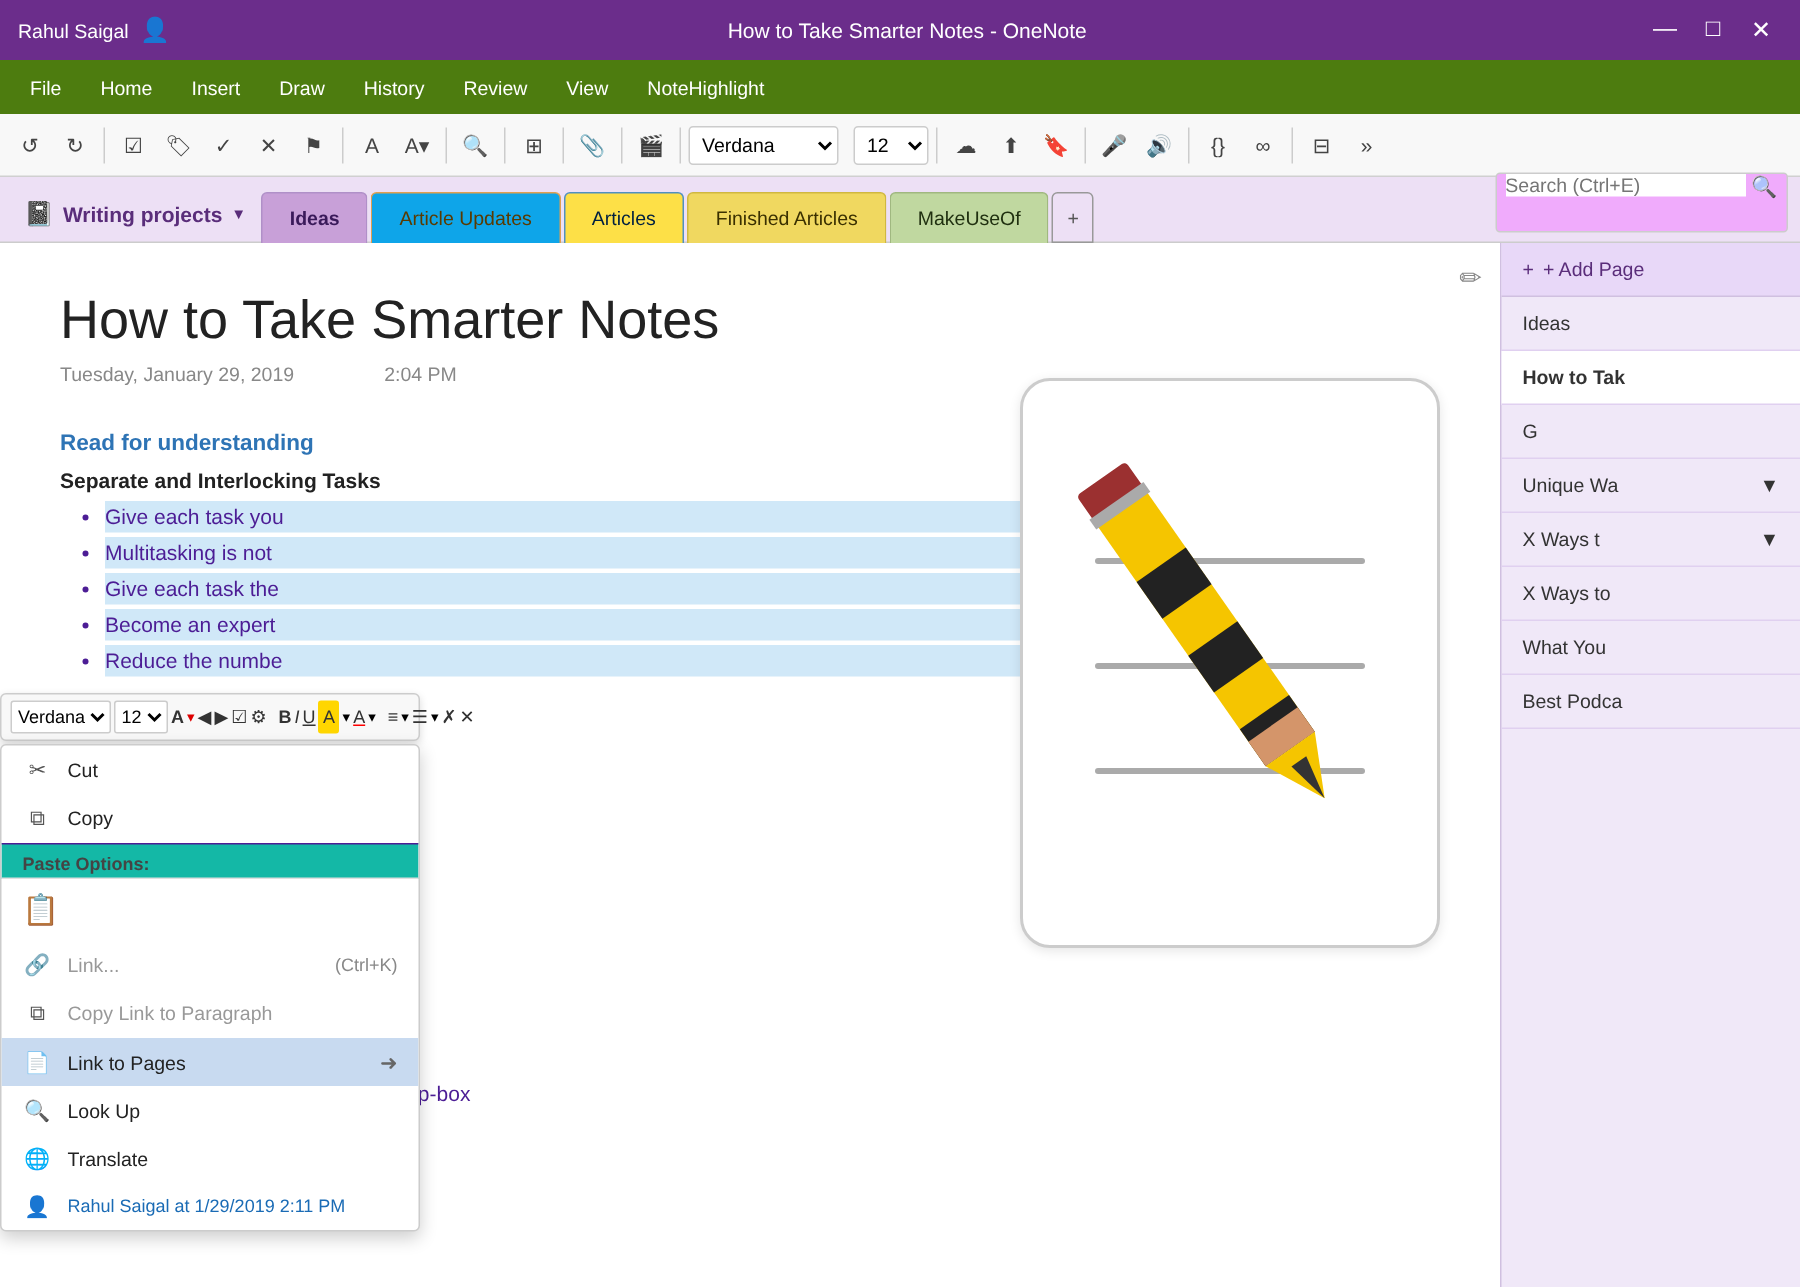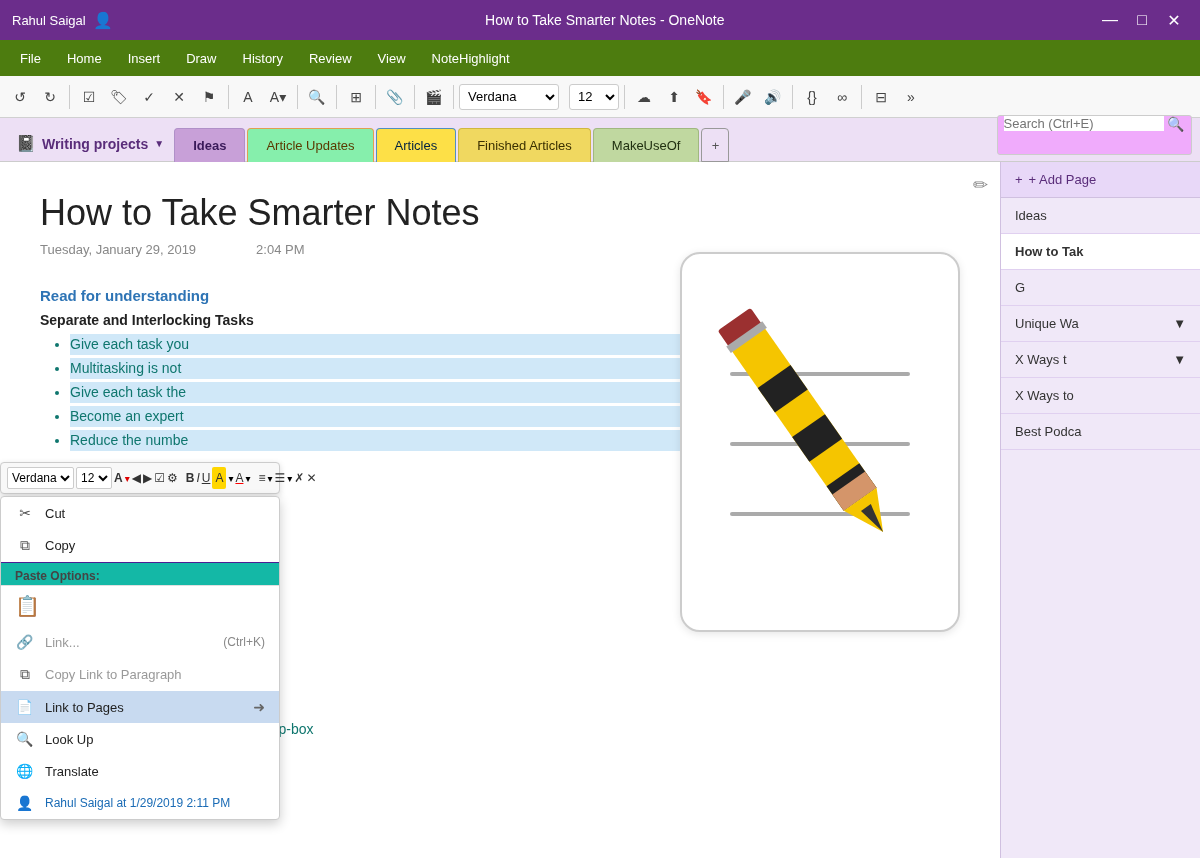--- a/index.html
+++ b/index.html
@@ -83,21 +83,21 @@
     .tab {
       height: 34px; padding: 0 18px;
       display: flex; align-items: center;
       font-size: 13px; cursor: pointer;
       border-radius: 4px 4px 0 0;
       border: 1px solid #ccc; border-bottom: none;
       position: relative; top: 1px;
       margin-left: 2px;
     }
     .tab-ideas { background: #c8a0d8; color: #3a1a5a; font-weight: bold; border-color: #b090c8; }
-    .tab-article-updates { background: #86efac; color: #5a3a00; border-color: #e0a050; }
+    .tab-article-updates { background: #0ea5e9; color: #5a3a00; border-color: #e0a050; }
     .tab-articles { background: #fde047; color: #002040; border-color: #5090c0; }
     .tab-finished { background: #f0d860; color: #3a3000; border-color: #d0b840; }
     .tab-makeuseOf { background: #c0d8a0; color: #203010; border-color: #a0b880; }
     .tab-add { background: transparent; border: 1px solid #999; color: #555; width: 28px; padding: 0; justify-content: center; }
     .search-box {
       margin-left: auto; margin-right: 8px; margin-bottom: 6px;
       display: flex; align-items: flex-start;
       border: 1px solid #ccc; background: #f0abfc; border-radius: 3px;
       height: 40px; padding: 0 6px; gap: 4px;
     }
@@ -129,21 +129,21 @@
     }
     .page-meta {
       font-size: 13px;
       color: #888;
       display: flex; gap: 60px;
       margin-bottom: 30px;
     }
     .section-heading { color: #2e74b5; font-size: 15px; font-weight: bold; margin-bottom: 8px; }
     .section-title { font-size: 14px; font-weight: bold; color: #222; margin-bottom: 6px; }
     .bullet-list { list-style: disc; padding-left: 30px; margin-bottom: 16px; }
-    .bullet-list li { font-size: 14px; color: #0f766e; margin-bottom: 3px; line-height: 1.5; }
+    .bullet-list li { font-size: 14px; color: #4c1d95; margin-bottom: 3px; line-height: 1.5; }
     .highlighted { background: #d0e8f8; }
     .edit-icon {
       position: absolute; top: 12px; right: 12px;
       color: #888; font-size: 18px; cursor: pointer;
     }
 
     
     .image-area {
       position: absolute;
       right: 40px;
@@ -510,17 +510,20 @@
       <span>▼</span>
     </div>
     <div class="sidebar-page-item with-arrow">
       <span>X Ways t</span>
       <span>▼</span>
     </div>
     <div class="sidebar-page-item">
       <span>X Ways to</span>
     </div>
     <div class="sidebar-page-item">
+      <span>What You</span>
+    </div>
+    <div class="sidebar-page-item">
       <span>Best Podca</span>
     </div>
   </div>
 
 </div>
 
 </body></html>

